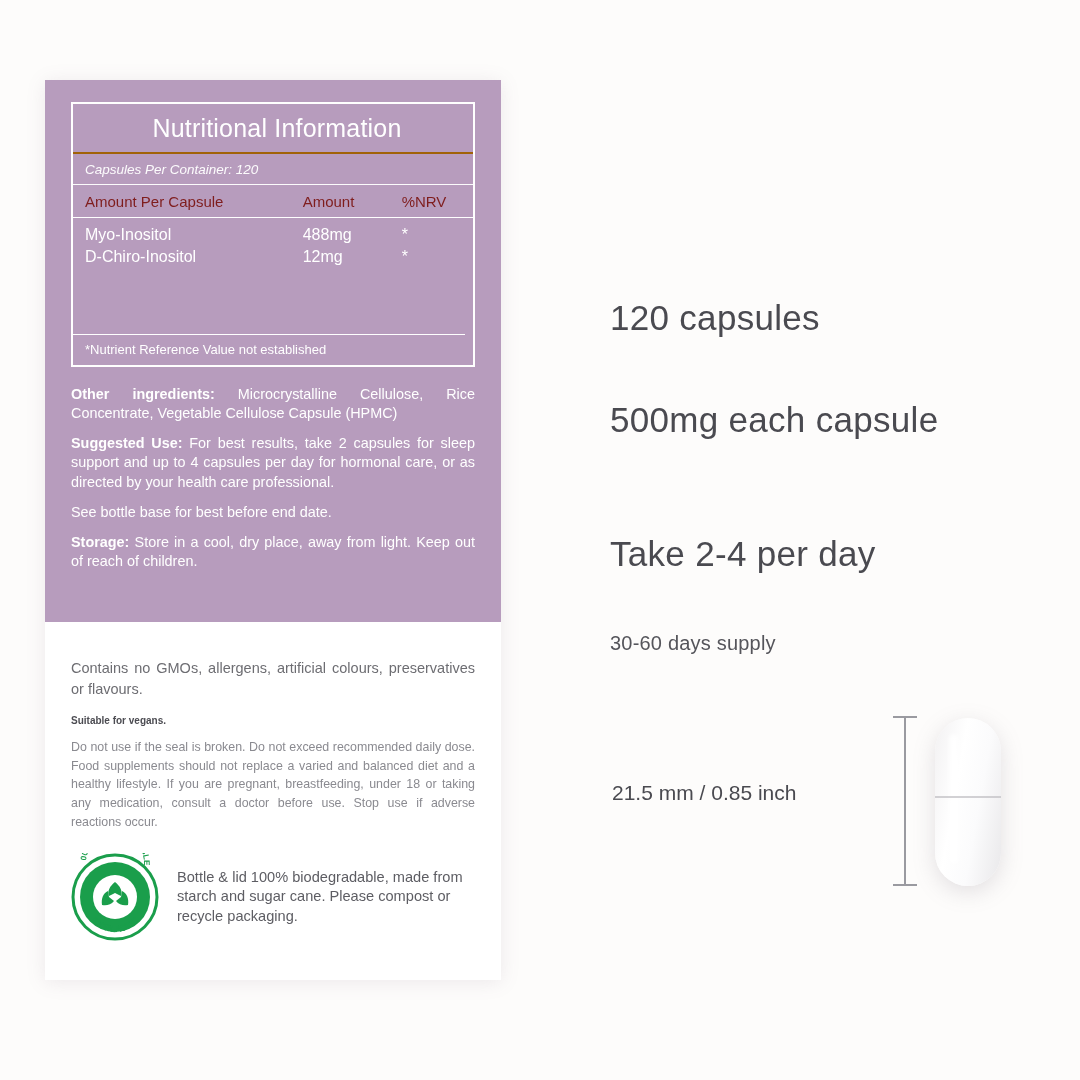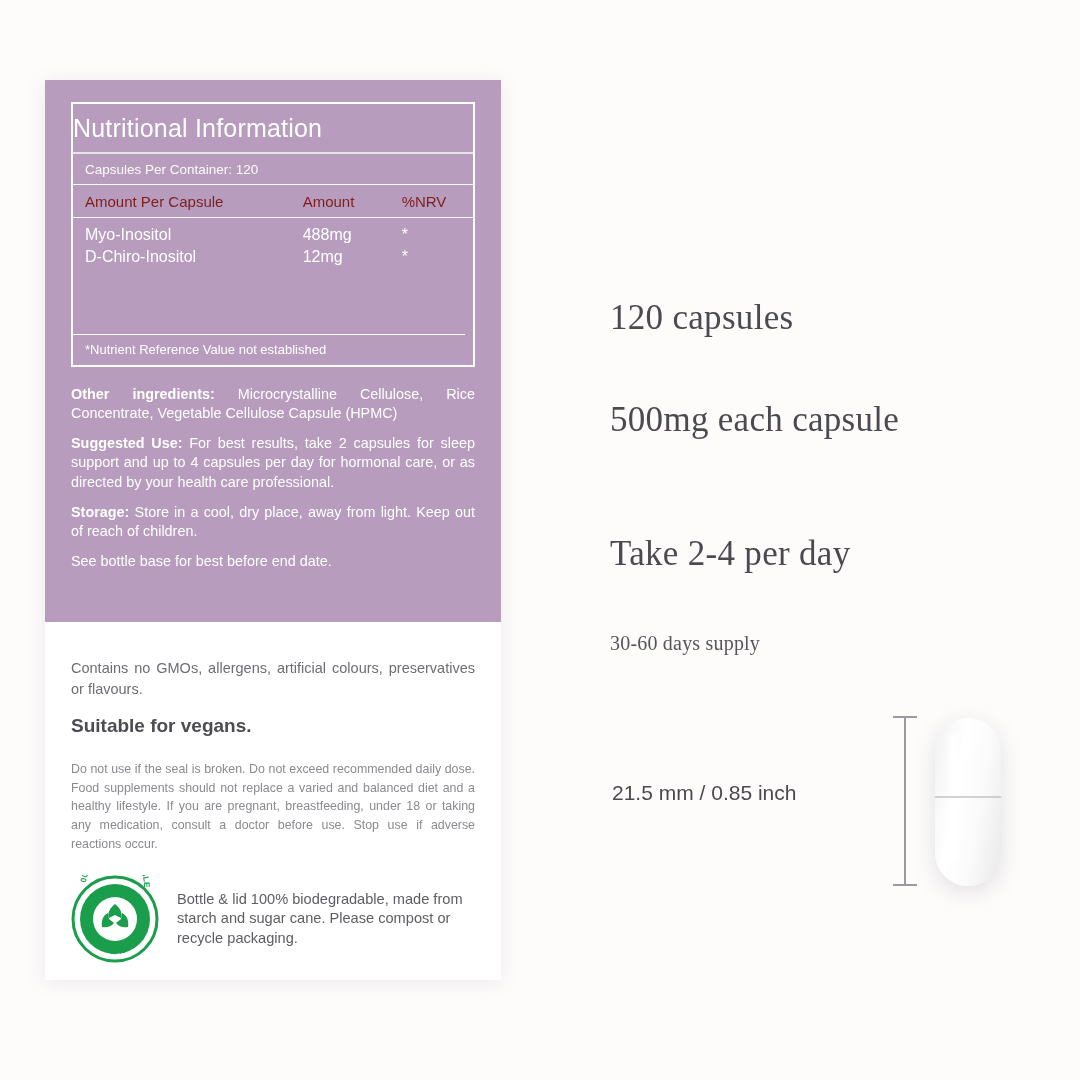--- a/index.html
+++ b/index.html
@@ -38,29 +38,31 @@
     border: 2px solid #ffffff;
     box-sizing: border-box;
     padding: 0;
     height: 265px;
     position: relative;
   }
   .nut-title {
     color: #ffffff;
     font-size: 25px;
     letter-spacing: 0.2px;
-    padding: 10px 12px 9px 0;
-    border-bottom: 2px solid #e5e5e5;
+    padding: 10px 12px 9px 20px;
+    border-bottom: 2px solid #a16207;
+    text-align: center;
   }
   .nut-sub {
     color: #ffffff;
     font-size: 13.5px;
     padding: 8px 12px 7px 12px;
     border-bottom: 1.5px solid #ffffff;
     opacity: 0.97;
+    font-style: italic;
   }
   .nut-hdr {
     display: flex;
     color: #7f1d1d;
     font-size: 15px;
     padding: 8px 12px 7px 12px;
     border-bottom: 1.5px solid #ffffff;
   }
   .nut-row {
     display: flex;
@@ -100,23 +102,23 @@
   }
   .bw-para {
     color: #6d6d72;
     font-size: 14.5px;
     line-height: 1.42;
     text-align: justify;
     margin: 0 0 16px 0;
   }
   .bw-bold {
     color: #4c4c52;
-    font-size: 19px;
+    font-size: 10px;
     font-weight: bold;
-    margin: 0 0 23px 0;
+    margin: 0 0 12px 0;
   }
   .bw-small {
     color: #8a8a90;
     font-size: 12.4px;
     line-height: 1.5;
     text-align: justify;
     margin: 0 0 20px 0;
   }
 
   
@@ -137,21 +139,20 @@
     font-size: 14.6px;
     line-height: 1.34;
   }
 
   
   .right-col {
     position: absolute;
     left: 610px;
     top: 80px;
     width: 440px;
-    font-family: Liberation Serif, serif;
   }
   .r-line1 {
     color: #4a4a50;
     font-size: 35px;
     font-weight: 300;
     margin-top: 218px;
     letter-spacing: 0.3px;
   }
   .r-line2 {
     color: #4a4a50;
@@ -275,24 +276,24 @@
       <div class="nut-foot">*Nutrient Reference Value not established</div>
     </div>
 
     <div class="purple-text">
       <p>
         <b>Other ingredients:</b><span> Microcrystalline Cellulose, Rice Concentrate, Vegetable Cellulose Capsule  (HPMC)</span>
       </p>
       <p>
         <b>Suggested Use:</b><span> For best results, take 2 capsules for sleep support and up to 4 capsules per day for hormonal care, or as directed by your health care professional.</span>
       </p>
+      <p>See bottle base for best before end date.</p>
       <p>
         <b>Storage:</b><span> Store in a cool, dry place, away from light. Keep out of reach of children.</span>
       </p>
-      <p>See bottle base for best before end date.</p>
     </div>
   </div>
 
   <div class="label-bottom">
     <p class="bw-para">Contains no GMOs, allergens, artificial colours, preservatives or flavours.</p>
     <p class="bw-bold">Suitable for vegans.</p>
     <p class="bw-small">Do not use if the seal is broken. Do not exceed recommended daily dose. Food supplements should not replace a varied and balanced diet and a healthy lifestyle. If you are pregnant, breastfeeding, under 18 or taking any medication, consult a doctor before use. Stop use if adverse reactions occur.</p>
 
     <div class="bio-row">
       <div class="bio-badge">

